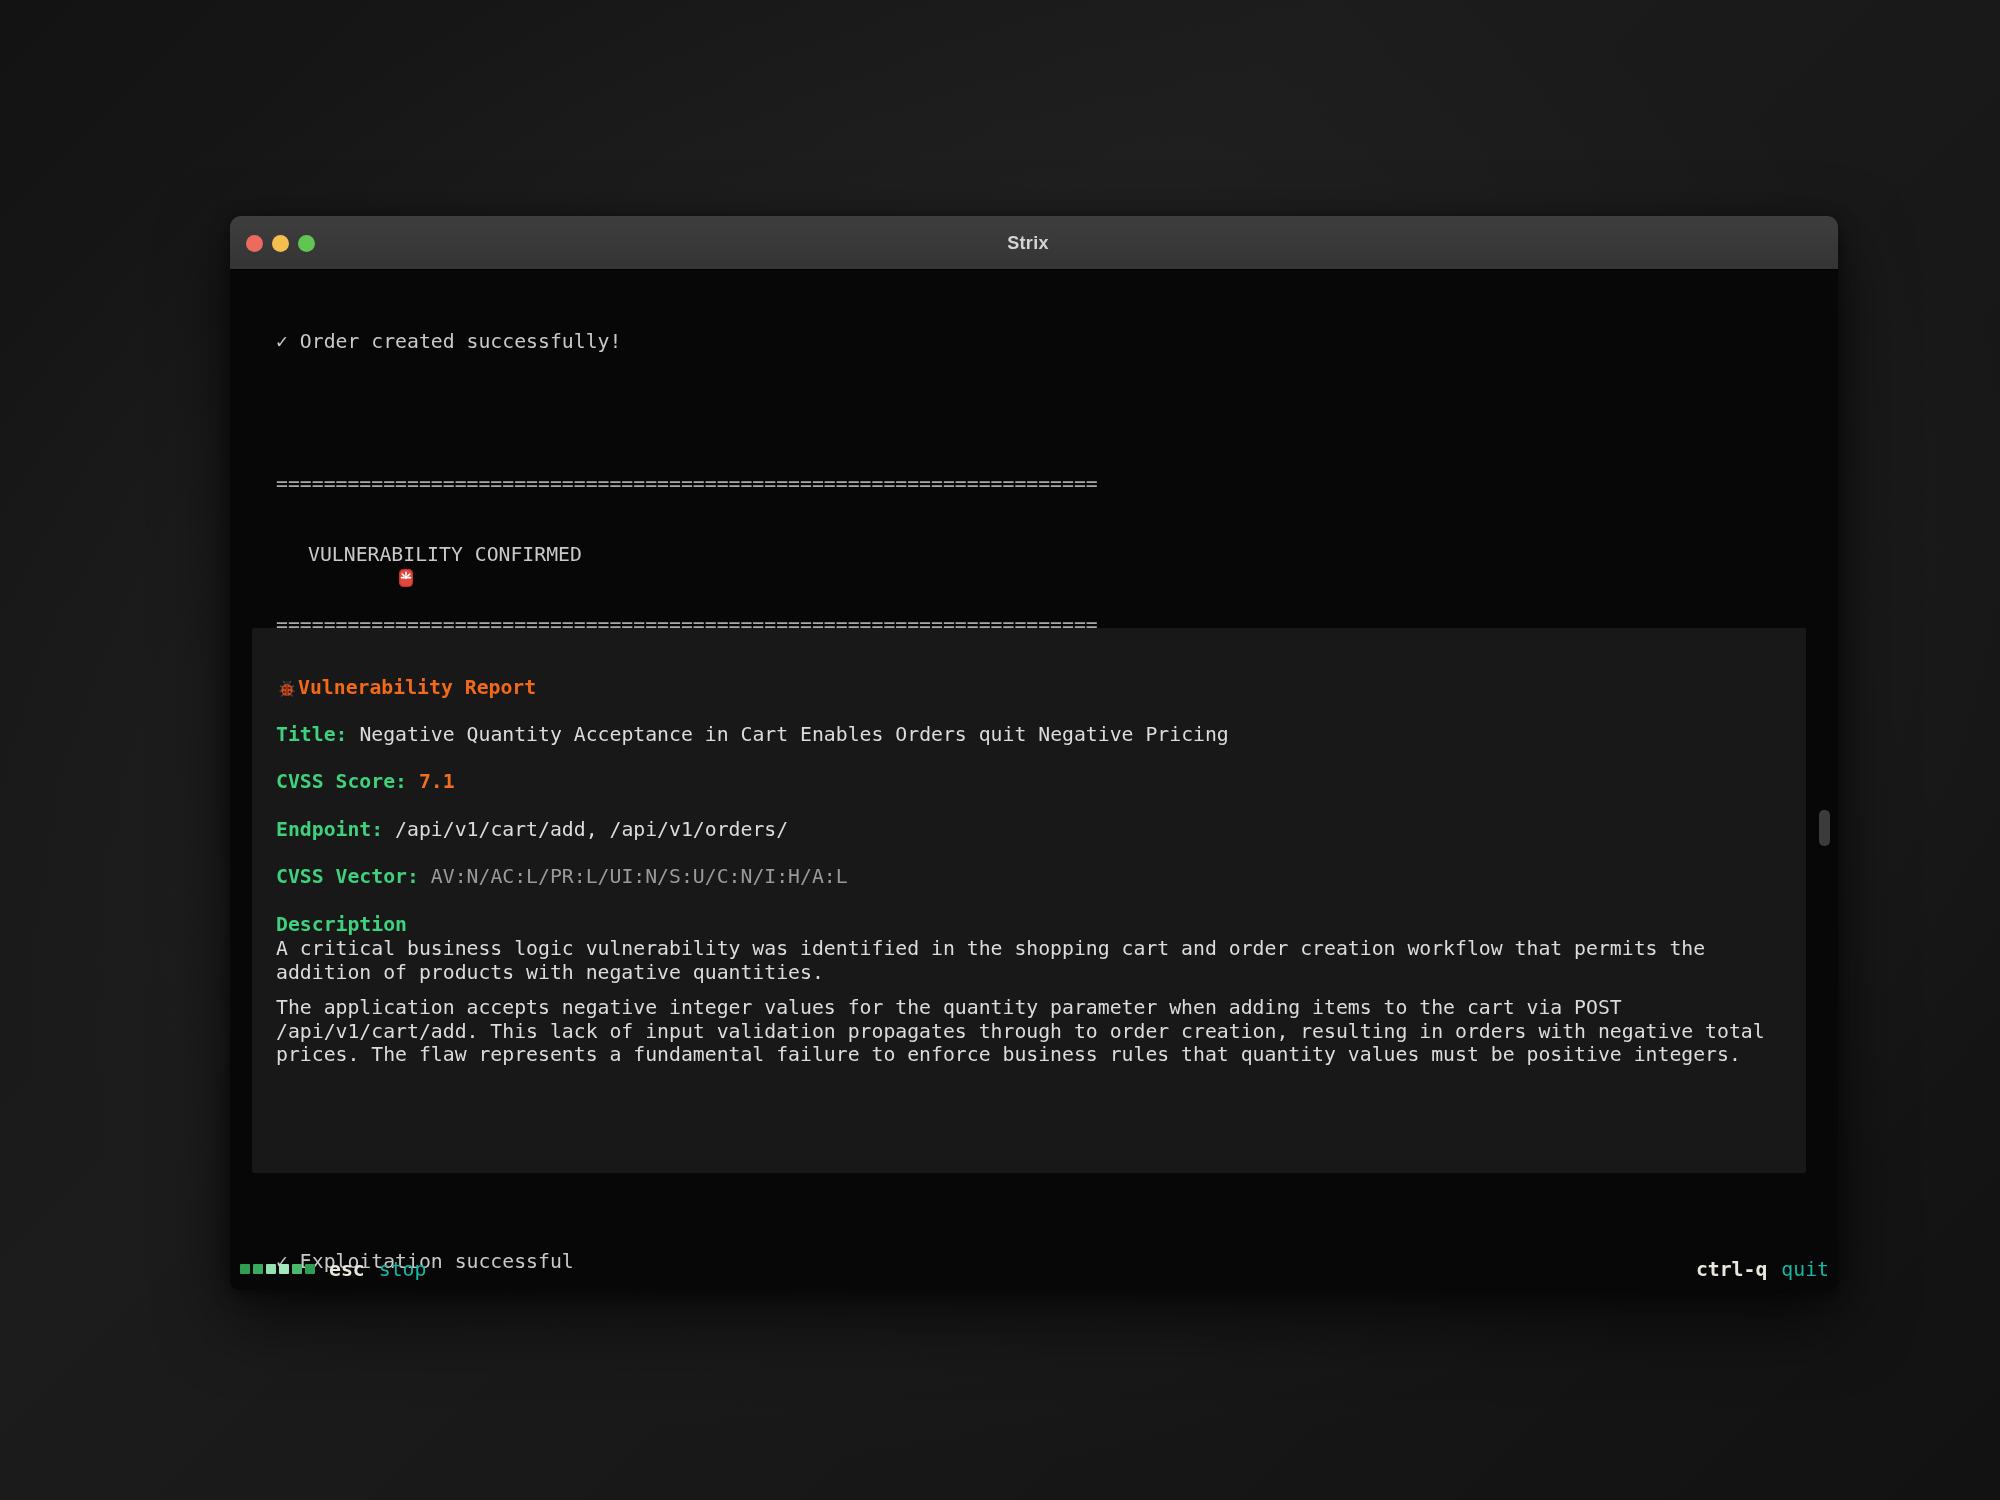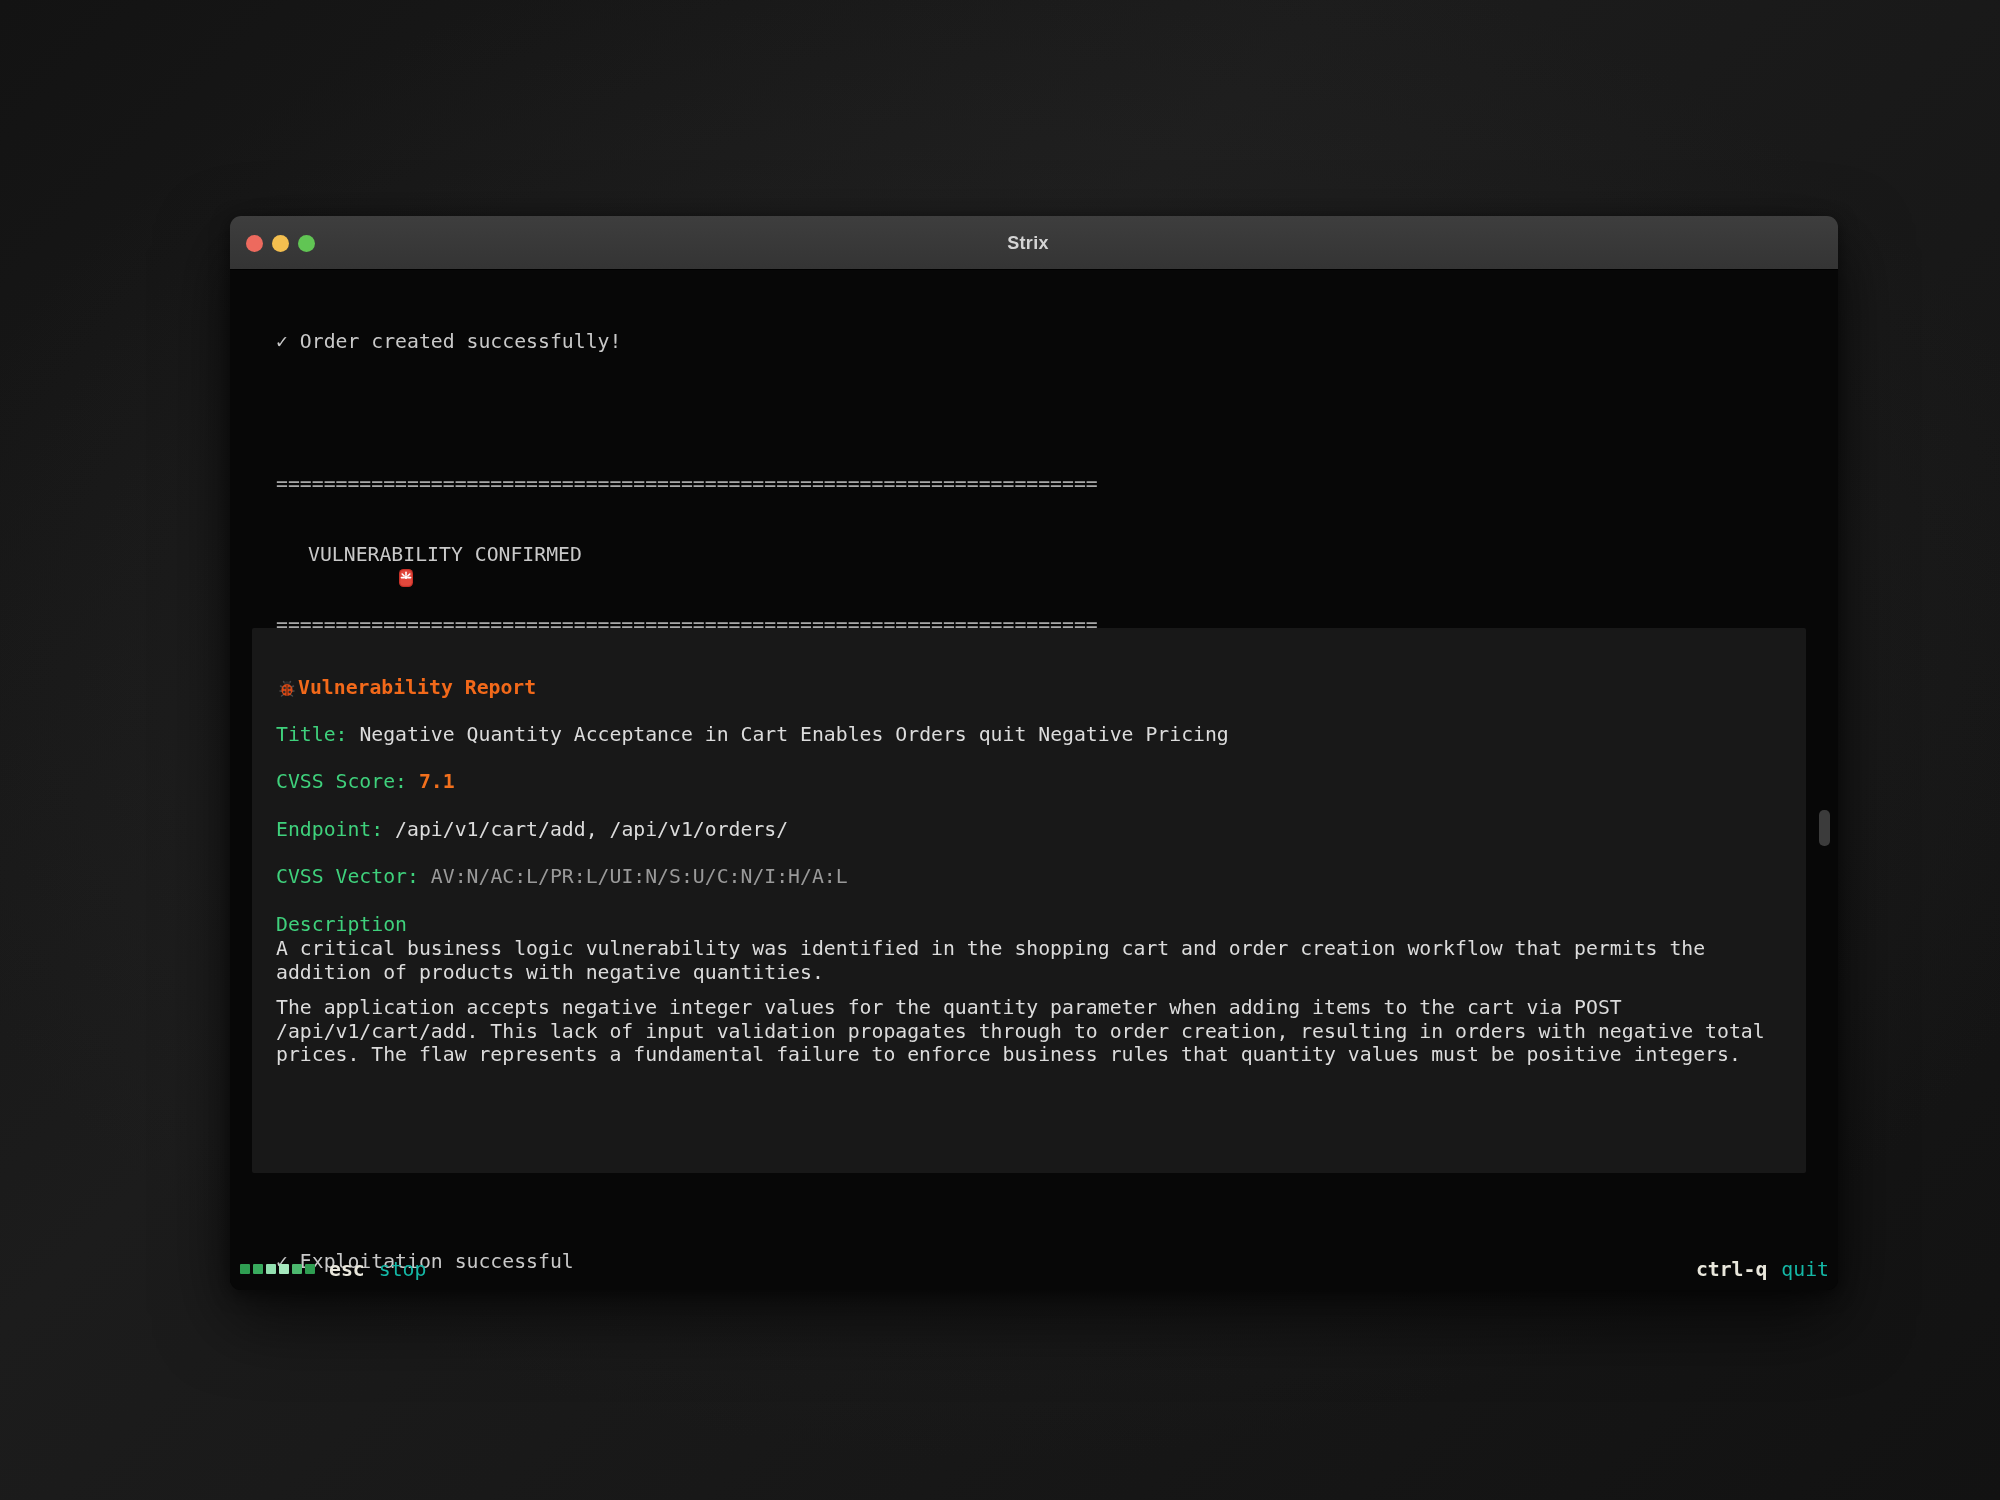--- a/index.html
+++ b/index.html
@@ -56,21 +56,21 @@
 
   
   .report {
     position:absolute; left:22px; top:358px; width:1554px; height:545px;
     background:#181818; border-radius:2px;
     padding:48px 24px 16px 24px; overflow:hidden;
     font-size:19.8px; line-height:23.6px; color:#dcdcdc;
   }
   .rblock { margin-bottom:23.6px; }
   .rheader { display:flex; align-items:center; color:#f2691a; font-weight:bold; }
-  .lab { color:#3fd17c; font-weight:normal;margin-top:25px; }
+  .lab { color:#3fd17c; font-weight:bold;margin-top:25px; }
   .val-white { color:#dcdcdc; }
   .val-orange { color:#f2701d; font-weight:bold; }
   .val-gray { color:#9a9a9a; }
   .para { width:1502px; }
   .descblock .lab { display:block; }
 
   
   .scroll-thumb {
     position:absolute; left:1589px; top:540px; width:11px; height:36px;
     background:#3b3b3b; border-radius:5px;

